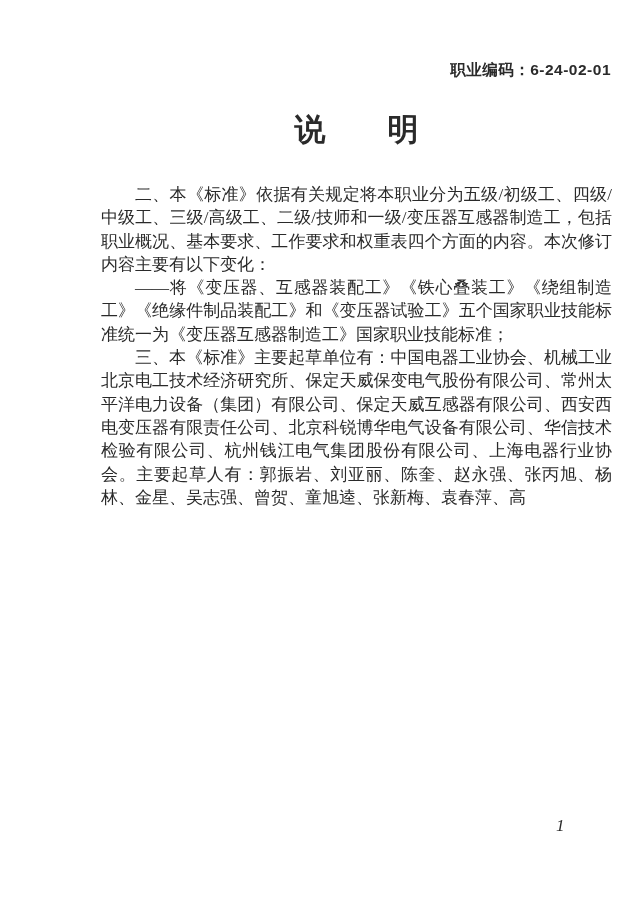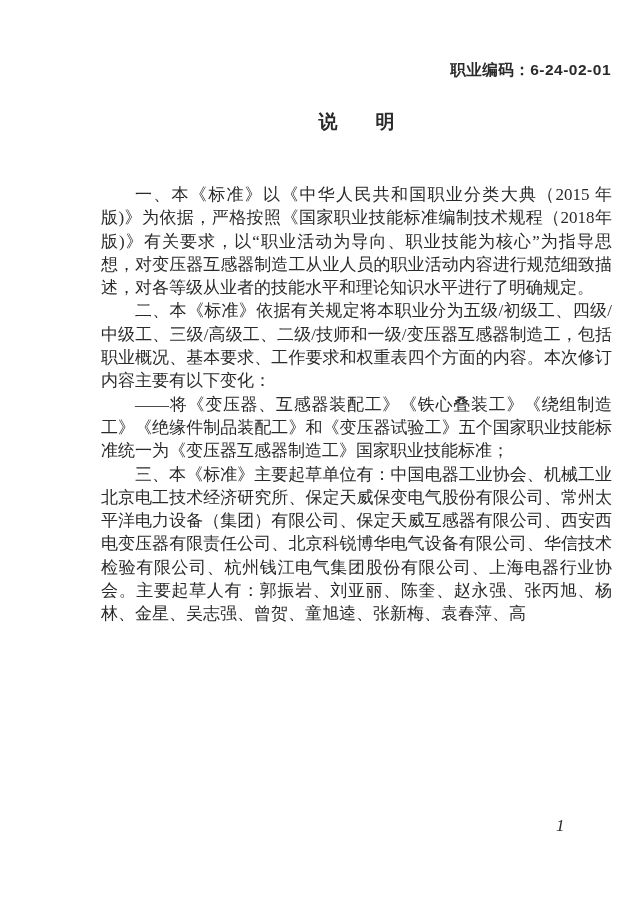--- a/index.html
+++ b/index.html
@@ -24,21 +24,21 @@
     color:var(--text-color);
     white-space:nowrap;
   }
   .doc-title{
     position:absolute;
     top:109px;left:77px;width:511px;
     margin:0;
     text-align:center;
     font-family:"Liberation Sans","DejaVu Sans",sans-serif;
     font-weight:bold;
-    font-size:19px;
+    font-size:31px;
     color:var(--text-color);
   }
   .document-body{
     position:absolute;
     top:183px;left:77px;width:511px;
     font-family:"Liberation Serif","DejaVu Serif",serif;
     font-size:17px;
     line-height:23.3px;
     text-align:justify;
     text-justify:inter-ideograph;
@@ -62,21 +62,20 @@
 </head>
 <body>
 
 <div class="page">
 
   <div class="header-code">职业编码：6-24-02-01</div>
 
   <h1 class="doc-title">说　　明</h1>
 
   <div class="document-body">
-      <p>一、本《标准》以《中华人民共和国职业分类大典（2015 年版)》为依据，严格按照《国家职业技能标准编制技术规程（2018年版)》有关要求，以“职业活动为导向、职业技能为核心”为指导思想，对变压器互感器制造工从业人员的职业活动内容进行规范细致描述，对各等级从业者的技能水平和理论知识水平进行了明确规定。</p>
       <p>二、本《标准》依据有关规定将本职业分为五级/初级工、四级/中级工、三级/高级工、二级/技师和一级/变压器互感器制造工，包括职业概况、基本要求、工作要求和权重表四个方面的内容。本次修订内容主要有以下变化：</p>
       <p>——将《变压器、互感器装配工》《铁心叠装工》《绕组制造工》《绝缘件制品装配工》和《变压器试验工》五个国家职业技能标准统一为《变压器互感器制造工》国家职业技能标准；</p>
       <p>三、本《标准》主要起草单位有：中国电器工业协会、机械工业北京电工技术经济研究所、保定天威保变电气股份有限公司、常州太平洋电力设备（集团）有限公司、保定天威互感器有限公司、西安西电变压器有限责任公司、北京科锐博华电气设备有限公司、华信技术检验有限公司、杭州钱江电气集团股份有限公司、上海电器行业协会。主要起草人有：郭振岩、刘亚丽、陈奎、赵永强、张丙旭、杨林、金星、吴志强、曾贺、童旭逵、张新梅、袁春萍、高</p>
     </div>
 
   <div class="page-number">1</div>
 
 </div>
 
 </body></html>

